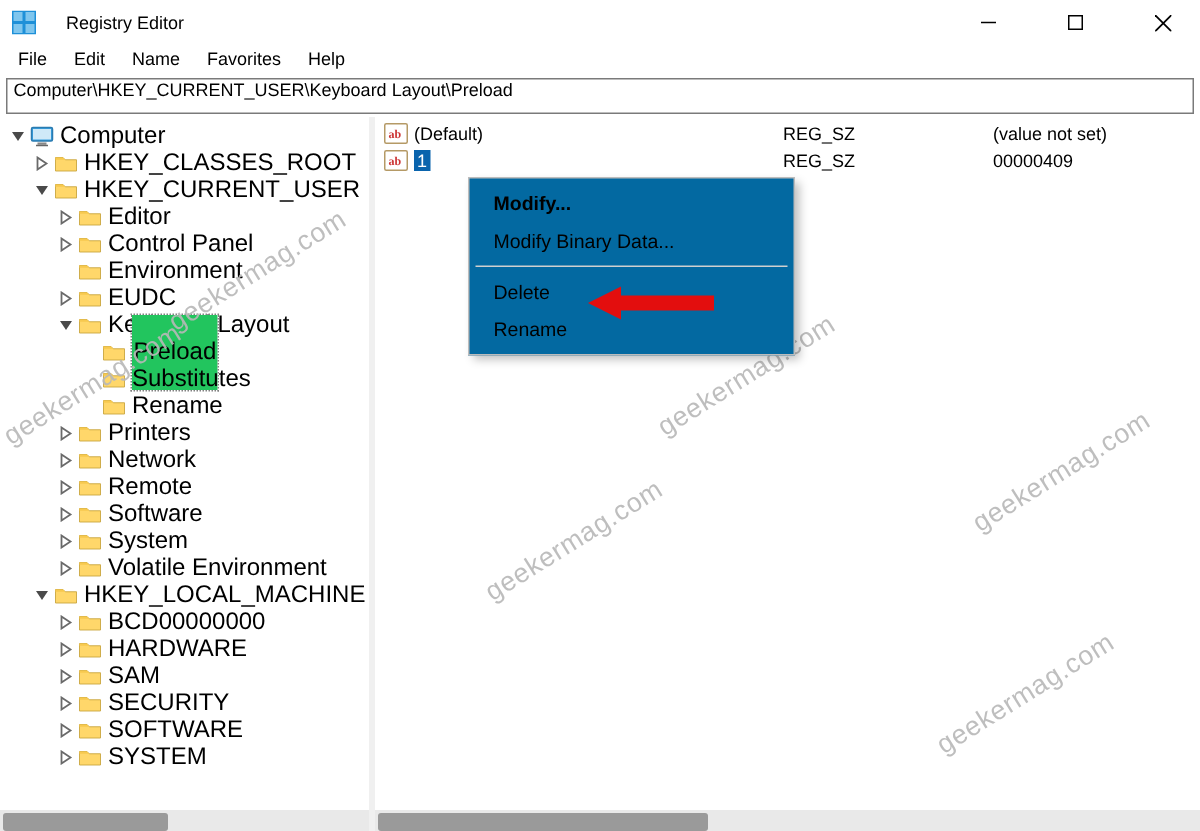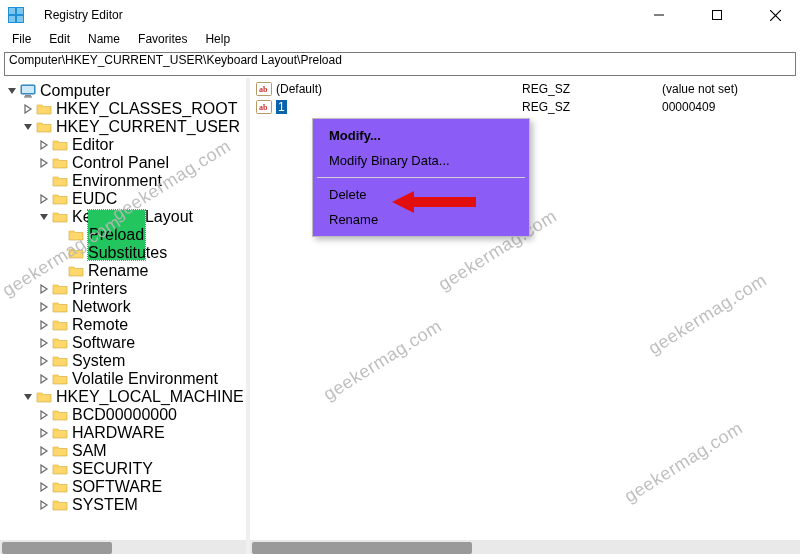--- a/index.html
+++ b/index.html
@@ -38,21 +38,21 @@
   .list .hdr .col{padding:0 8px;border-right:1px solid #e5e5e5;height:100%;display:flex;align-items:center;color:#000;box-sizing:border-box;}
   .c-name{width:280px;} .c-type{width:140px;} .c-data{flex:1;}
   .list .rows{padding-top:2px;}
   .list .lrow{display:flex;height:18px;align-items:center;padding:0 6px;}
   .list .lrow .vic{width:16px;height:16px;margin-right:4px;flex:0 0 auto;}
   .list .lrow .namecell{width:266px;display:flex;align-items:center;}
   .list .lrow .typecell{width:140px;}
   .list .lrow .datacell{flex:1;}
   .list .lrow.sel .namecell .txt{background:#0a64ad;color:#fff;padding:0 2px;}
   
-  .ctxmenu{position:absolute;left:312px;top:118px;width:212px;background:#8b5cf6;border:1px solid #bcbcbc;box-shadow:3px 3px 6px rgba(0,0,0,.25);padding:4px 2px;z-index:20;}
+  .ctxmenu{position:absolute;left:312px;top:118px;width:212px;background:#0369a1;border:1px solid #bcbcbc;box-shadow:3px 3px 6px rgba(0,0,0,.25);padding:4px 2px;z-index:20;}
   .ctxmenu .mi{padding:5px 14px;font-size:13px;}
   .ctxmenu .mi.bold{font-weight:700;}
   .ctxmenu hr{border:none;border-top:1px solid #d0d0d0;margin:4px 2px;}
   
   .arrow{position:absolute;left:392px;top:188px;z-index:30;pointer-events:none;}
   
   .wm{position:absolute;color:#b8b8b8;font-size:18px;transform:rotate(-32deg);pointer-events:none;letter-spacing:.5px;opacity:.9;font-family:Arial,sans-serif;}
   
   .hscroll{position:absolute;left:0;right:0;bottom:0;height:16px;background:#e9e9e9;}
   .hscroll .thumb{position:absolute;top:2px;bottom:2px;background:#9a9a9a;border-radius:2px;}

